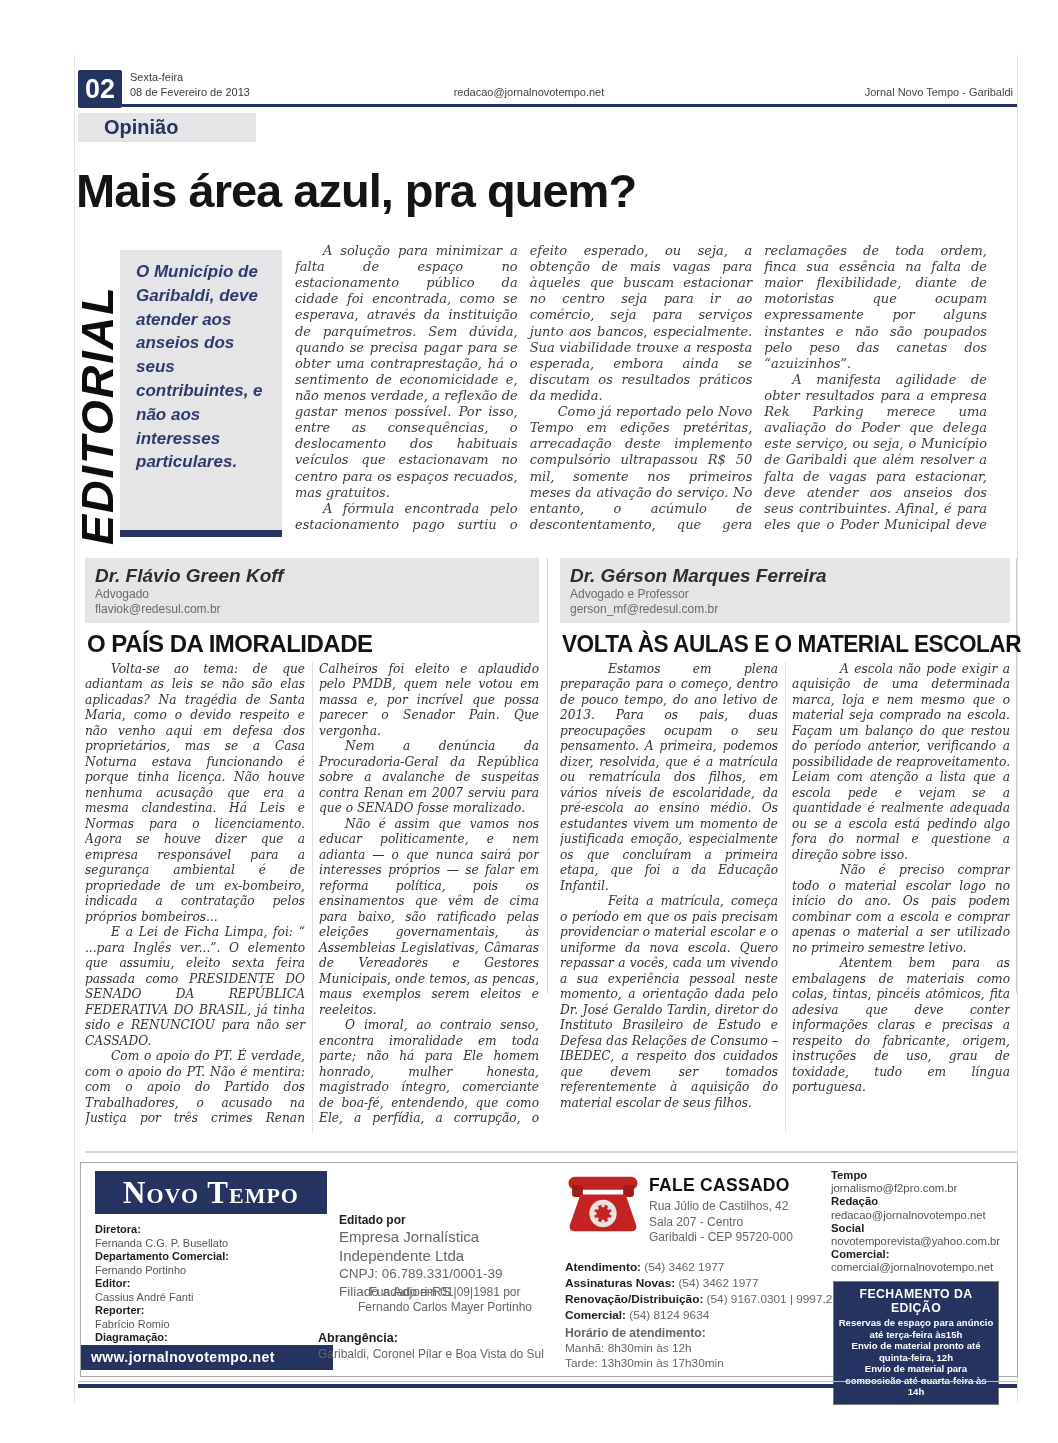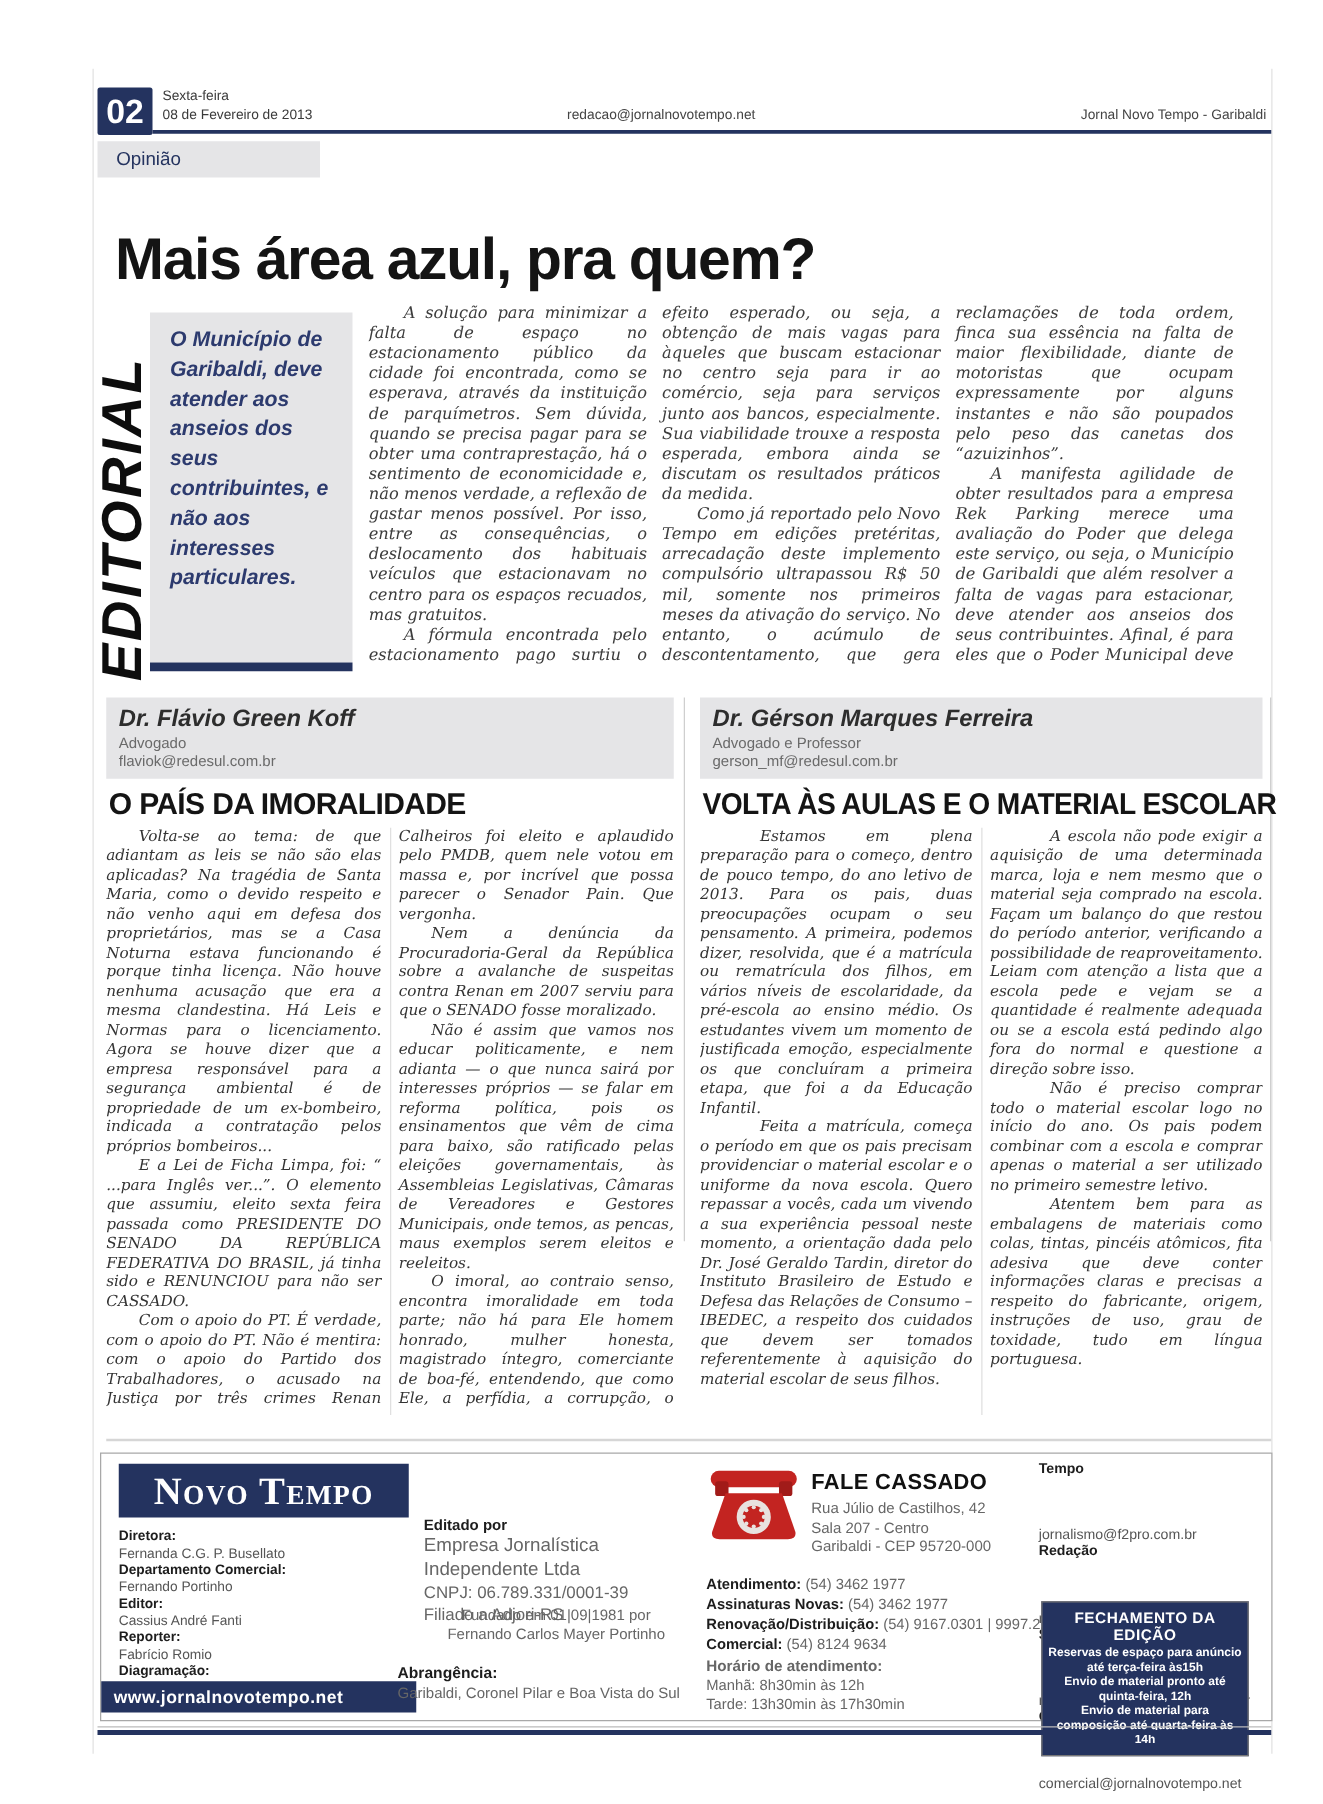--- a/index.html
+++ b/index.html
@@ -10,24 +10,24 @@
   .edge.l{left:74px}.edge.r{left:1017px}
 
   
   .pagenum{position:absolute;left:78px;top:70px;width:44px;height:38px;background:#24335f;color:#fff;
     font-weight:bold;font-size:27px;display:flex;align-items:center;justify-content:center;border-radius:2px;}
   .dateblock{position:absolute;left:130px;top:70px;font-size:11px;color:#3a3a3a;line-height:15px;}
   .head-rule{position:absolute;left:122px;top:104px;width:895px;height:3px;background:#24335f;}
   .head-email{position:absolute;left:0;top:86px;width:1058px;text-align:center;font-size:11px;color:#444;}
   .head-right{position:absolute;right:45px;top:86px;font-size:11px;color:#444;}
   .section-tag{position:absolute;left:78px;top:113px;width:178px;height:29px;background:#e5e5e7;
-    color:#24335f;font-weight:normal;font-size:15px;line-height:29px;padding-left:15px;box-sizing:border-box;}
-
-  
-  .headline{position:absolute;left:76px;top:163px;margin:16px;font-size:47px;letter-spacing:-1px;color:#141414;font-weight:bold;}
+    color:#24335f;font-weight:bold;font-size:20px;line-height:29px;padding-left:26px;box-sizing:border-box;}
+
+  
+  .headline{position:absolute;left:76px;top:163px;margin:0;font-size:47px;letter-spacing:-1px;color:#141414;font-weight:bold;}
   .ed-vert{position:absolute;left:72px;top:545px;transform:rotate(-90deg);transform-origin:0 0;
     font-style:italic;font-weight:bold;font-size:45px;letter-spacing:2px;color:#0d0d0d;white-space:nowrap;}
   .quote-box{position:absolute;left:120px;top:250px;width:162px;height:280px;background:#e5e5e7;box-sizing:border-box;
     padding:10px 10px 0 16px;}
   .quote-text{color:#2c3a6e;font-weight:bold;font-style:italic;font-size:17px;line-height:1.4;}
   .quote-bar{position:absolute;left:120px;top:530px;width:162px;height:7px;background:#24335f;}
   .ed-body{position:absolute;left:295px;top:243px;width:692px;height:298px;overflow:hidden;
     column-count:3;column-gap:12px;
     font-family:"DejaVu Serif",serif;font-style:italic;font-size:13px;line-height:1.24;color:#3c3c3c;text-align:justify;}
   .ed-body p{margin:0;text-indent:28px;}
@@ -71,21 +71,21 @@
   .fc-title{font-weight:bold;font-size:17.5px;color:#111;letter-spacing:0.3px;}
   .fc-addr{font-size:12px;color:#666;line-height:15.5px;margin-top:3px;}
   .phones{position:absolute;left:484px;top:96px;font-size:11.8px;line-height:16px;white-space:nowrap;}
   .phones b{color:#1d1d1d;}
   .phones span{color:#666;}
   .hours{position:absolute;left:484px;top:163px;font-size:11.8px;line-height:15px;}
   .hours-label{font-weight:bold;color:#1d1d1d;font-size:12.2px;}
   .hours div{color:#666;}
   .f4{position:absolute;left:750px;top:6px;width:180px;font-size:11.3px;line-height:13.2px;}
   .e-label{font-weight:bold;color:#1d1d1d;}
-  .e-value{color:#555;margin-top:40px;}
+  .e-value{color:#555;}
   .closing-box{position:absolute;left:752px;top:118px;width:166px;background:#24335f;border:1px solid #777;
     color:#fff;text-align:center;padding:5px 4px 6px 4px;box-sizing:border-box;}
   .c-title{font-weight:bold;font-size:12.3px;letter-spacing:0.4px;margin-bottom:2px;}
   .c-line{font-weight:bold;font-size:9.6px;line-height:11.5px;}
   .bottom-rule-thin{position:absolute;left:78px;top:1381px;width:939px;height:1px;background:#bbb;}
   .bottom-rule{position:absolute;left:78px;top:1384px;width:939px;height:4px;background:#24335f;}
 </style>
 </head>
 <body>
 

